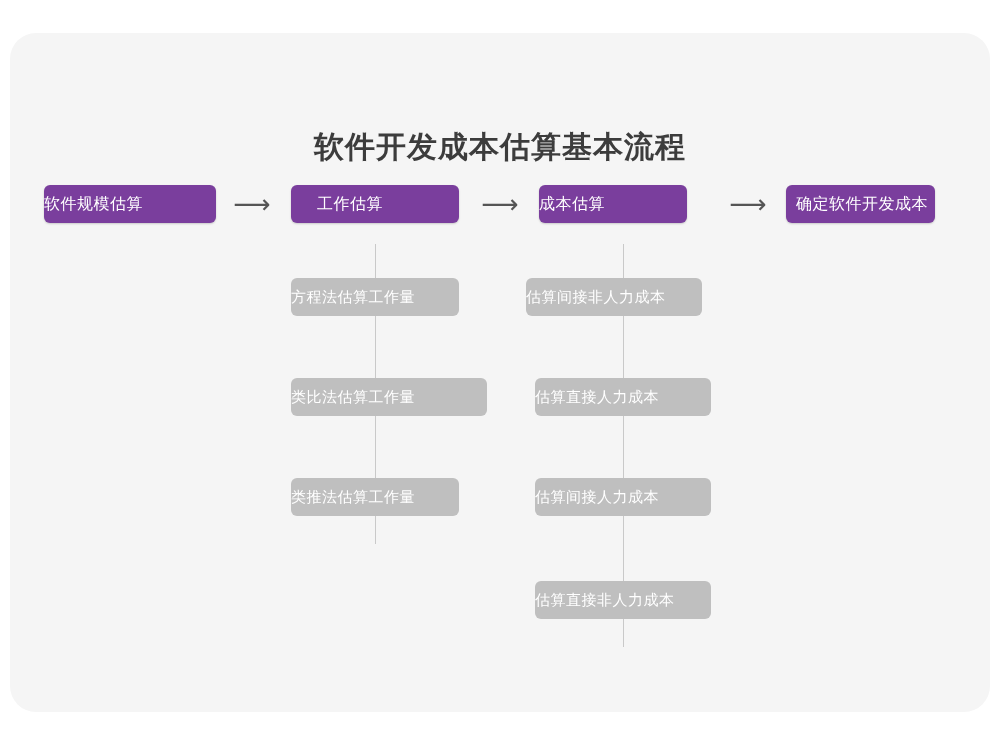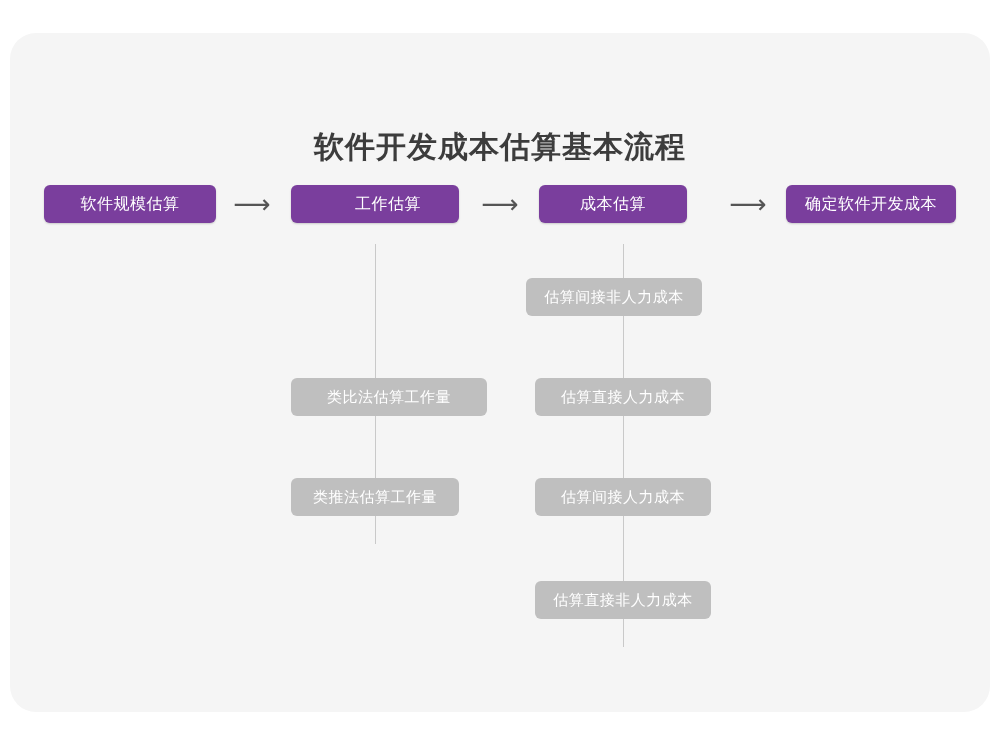--- a/index.html
+++ b/index.html
@@ -45,21 +45,20 @@
     position: absolute;
     width: 1px;
     background: #c9c9c9;
   }
 
   
   .node {
     position: absolute;
     display: flex;
     align-items: center;
-    justify-content: center;
     box-sizing: border-box;
     border-radius: 6px;
     color: #ffffff;
     white-space: nowrap;
   }
   .node.primary {
     background: #7a3e9d;
     height: 38px;
     font-size: 16px;
     letter-spacing: 0.5px;
@@ -113,24 +112,27 @@
   </div>
 
   <div class="node primary" style="left:529px; top:152px; width:148px;font-family:Liberation Mono, monospace;">
     <span>成本估算</span>
   </div>
 
   <div class="arrow" style="left:712px; top:152px;">
     <span>⟶</span>
   </div>
 
-  <div class="node primary" style="left:776px; top:152px; width:170px;">
+  <div class="node primary" style="left:776px; top:152px; width:149px;padding-left:10px;">
     <span>确定软件开发成本</span>
   </div>
 
+  <div class="node secondary" style="left:281px; top:245px; width:168px;">
+    <span>方程法估算工作量</span>
+  </div>
 
   <div class="node secondary" style="left:281px; top:345px; width:196px;">
     <span>类比法估算工作量</span>
   </div>
 
   <div class="node secondary" style="left:281px; top:445px; width:168px;">
     <span>类推法估算工作量</span>
   </div>
 
   <div class="node secondary" style="left:516px; top:245px; width:176px;">

